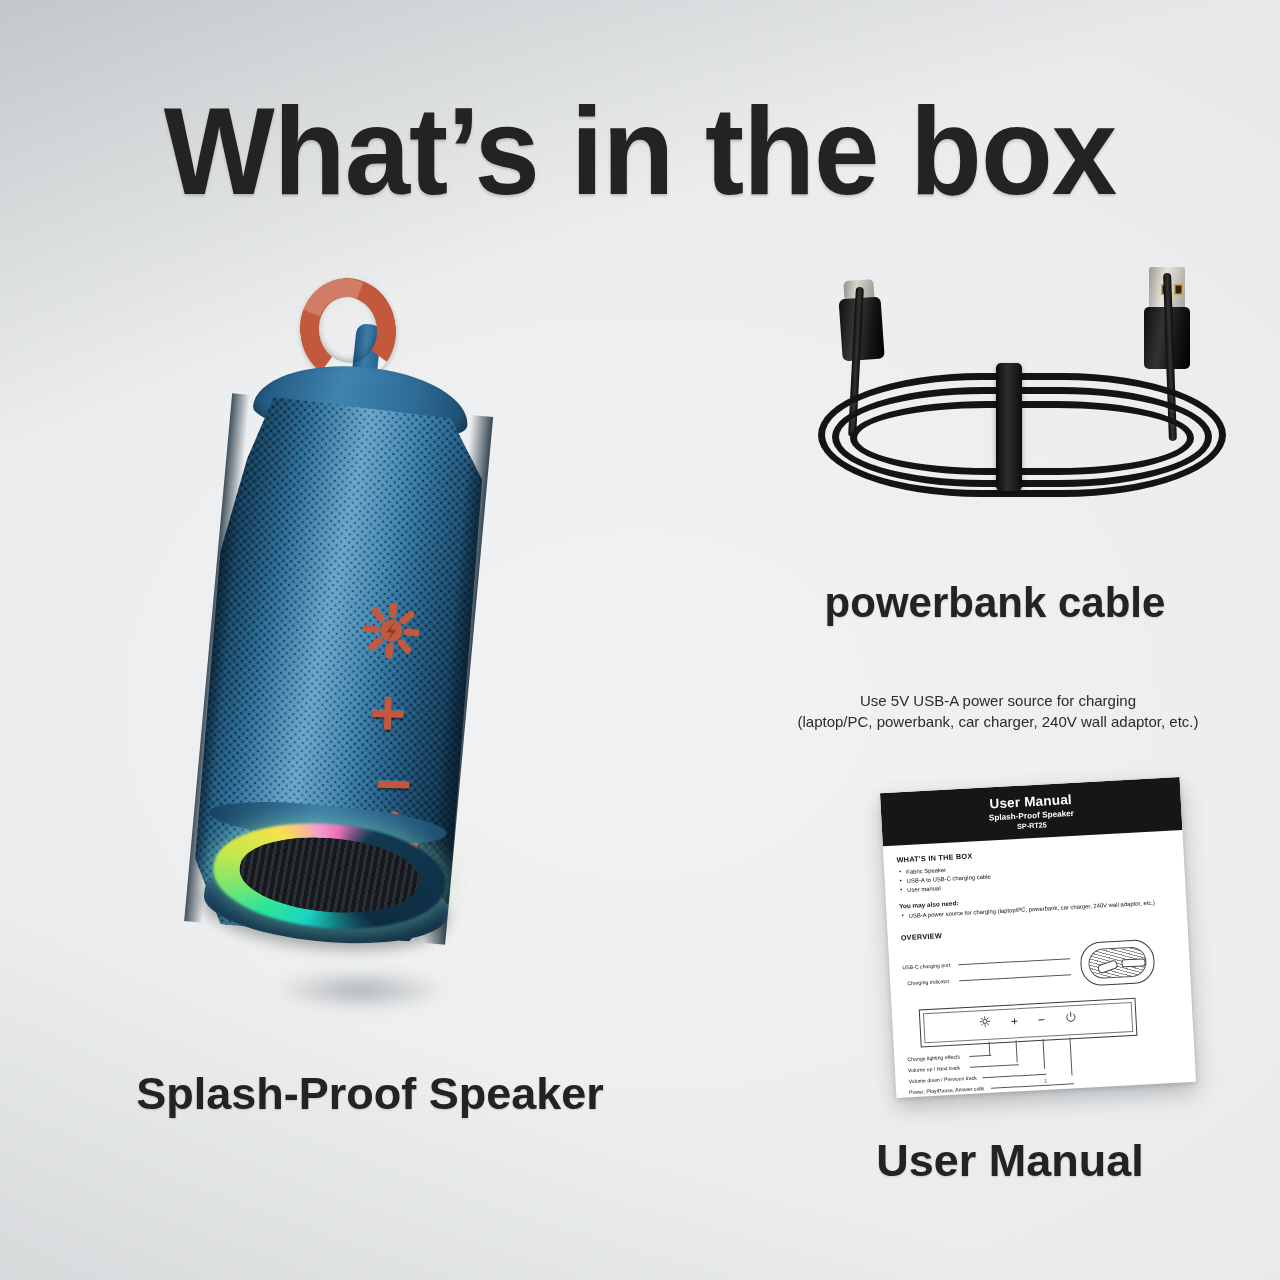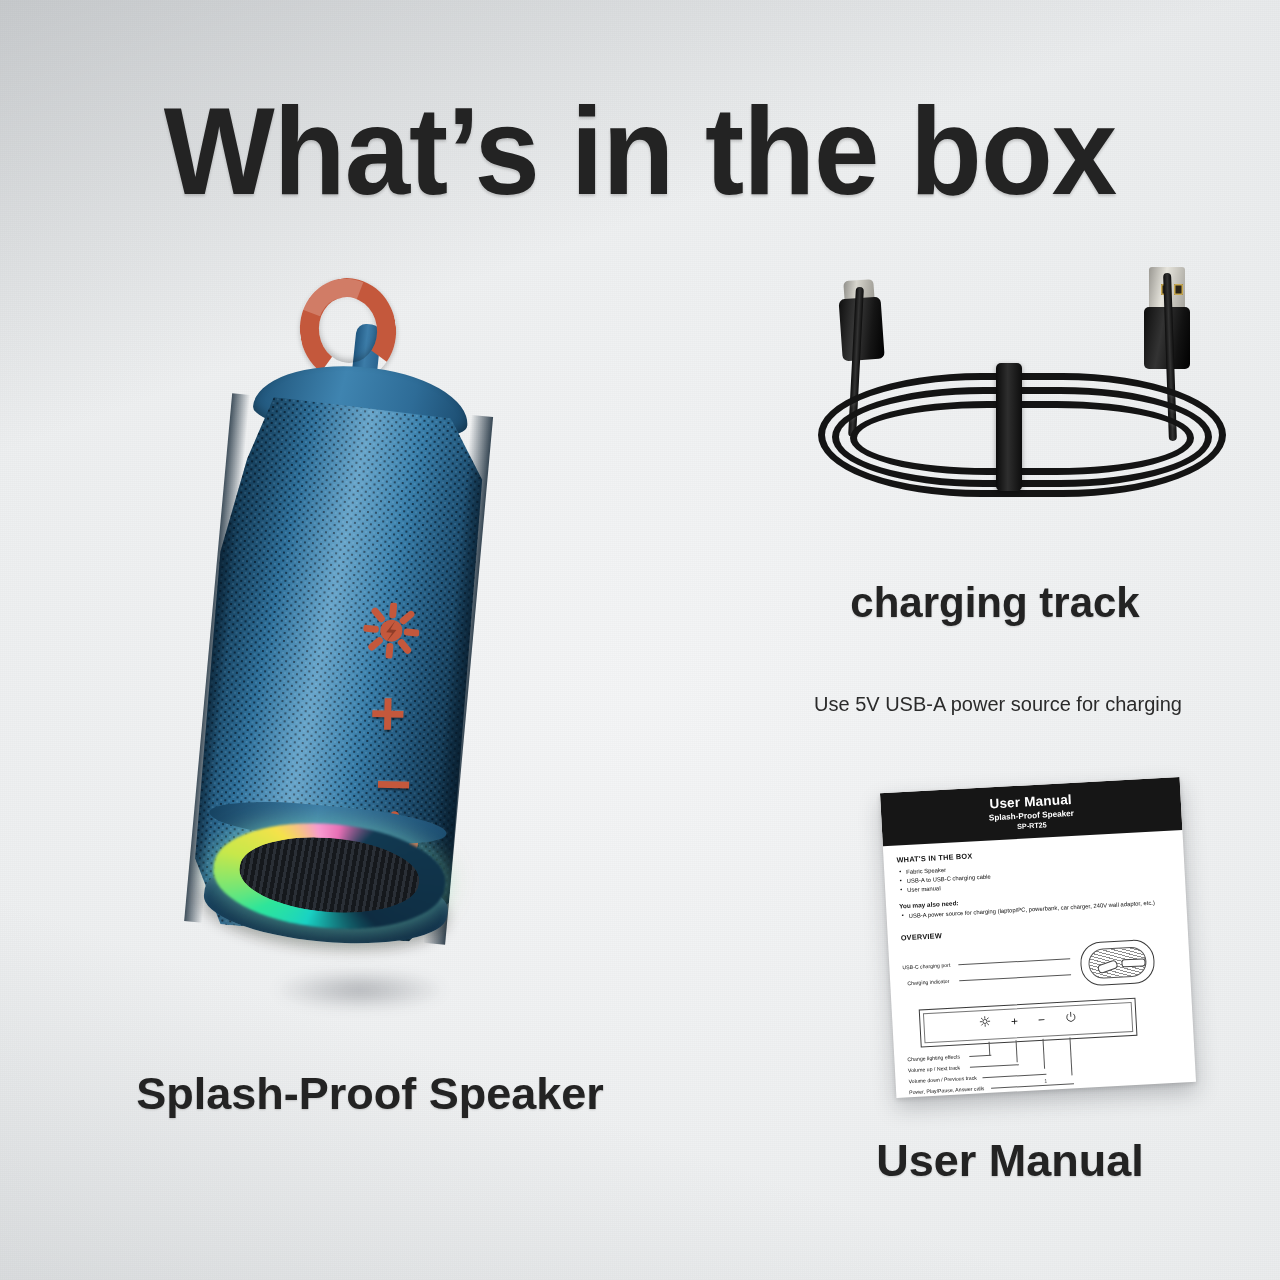--- a/index.html
+++ b/index.html
@@ -36,21 +36,21 @@
     letter-spacing:-1px;transform:scaleX(.94);
     text-shadow:0 2px 3px rgba(0,0,0,.18);
     z-index:6;
   }
 
   
   .cap{position:absolute;font-weight:700;color:#232323;text-align:center;z-index:6;
        text-shadow:0 1px 2px rgba(0,0,0,.16);}
   #cap-speaker{left:20px;top:1068px;width:700px;font-size:45px;}
   #cap-cable{left:735px;top:578px;width:520px;font-size:42px;line-height:1.18;}
-  #cap-cable-note{left:720px;top:690px;width:556px;font-size:20px;font-weight:400;
+  #cap-cable-note{left:720px;top:690px;width:556px;font-size:15px;font-weight:400;
                   line-height:1.42;color:#2b2b2b;text-shadow:none;text-align:center;
                   position:absolute;z-index:6;}
   #cap-manual{left:790px;top:1135px;width:440px;font-size:45px;}
 
   
   #speaker{position:absolute;left:195px;top:270px;width:360px;height:780px;z-index:4;}
   .sp-shadow{
     position:absolute;left:40px;top:690px;width:250px;height:60px;
     background:radial-gradient(50% 50% at 50% 50%,rgba(40,45,55,.30),rgba(40,45,55,0) 70%);
     filter:blur(6px);
@@ -323,24 +323,25 @@
       <div class="lead-l"></div>
       <div class="lead-r"></div>
       <div class="strand s1"></div>
       <div class="strand s2"></div>
       <div class="strand s3"></div>
       <div class="strap"></div>
     </div>
   </div>
 
   <div class="cap" id="cap-cable">
-    <div>charging track</div>
+    <div>powerbank cable</div>
   </div>
   <div id="cap-cable-note">
     <div>Use 5V USB-A power source for charging</div>
+    <div>(laptop/PC, powerbank, car charger, 240V wall adaptor, etc.)</div>
   </div>
 
   <div id="manual">
     <div class="man-head">
       <div class="t1">User Manual</div>
       <div class="t2">Splash-Proof Speaker</div>
       <div class="t3">SP-RT25</div>
     </div>
     <div class="man-body">
       <div class="m-h">WHAT'S IN THE BOX</div>

